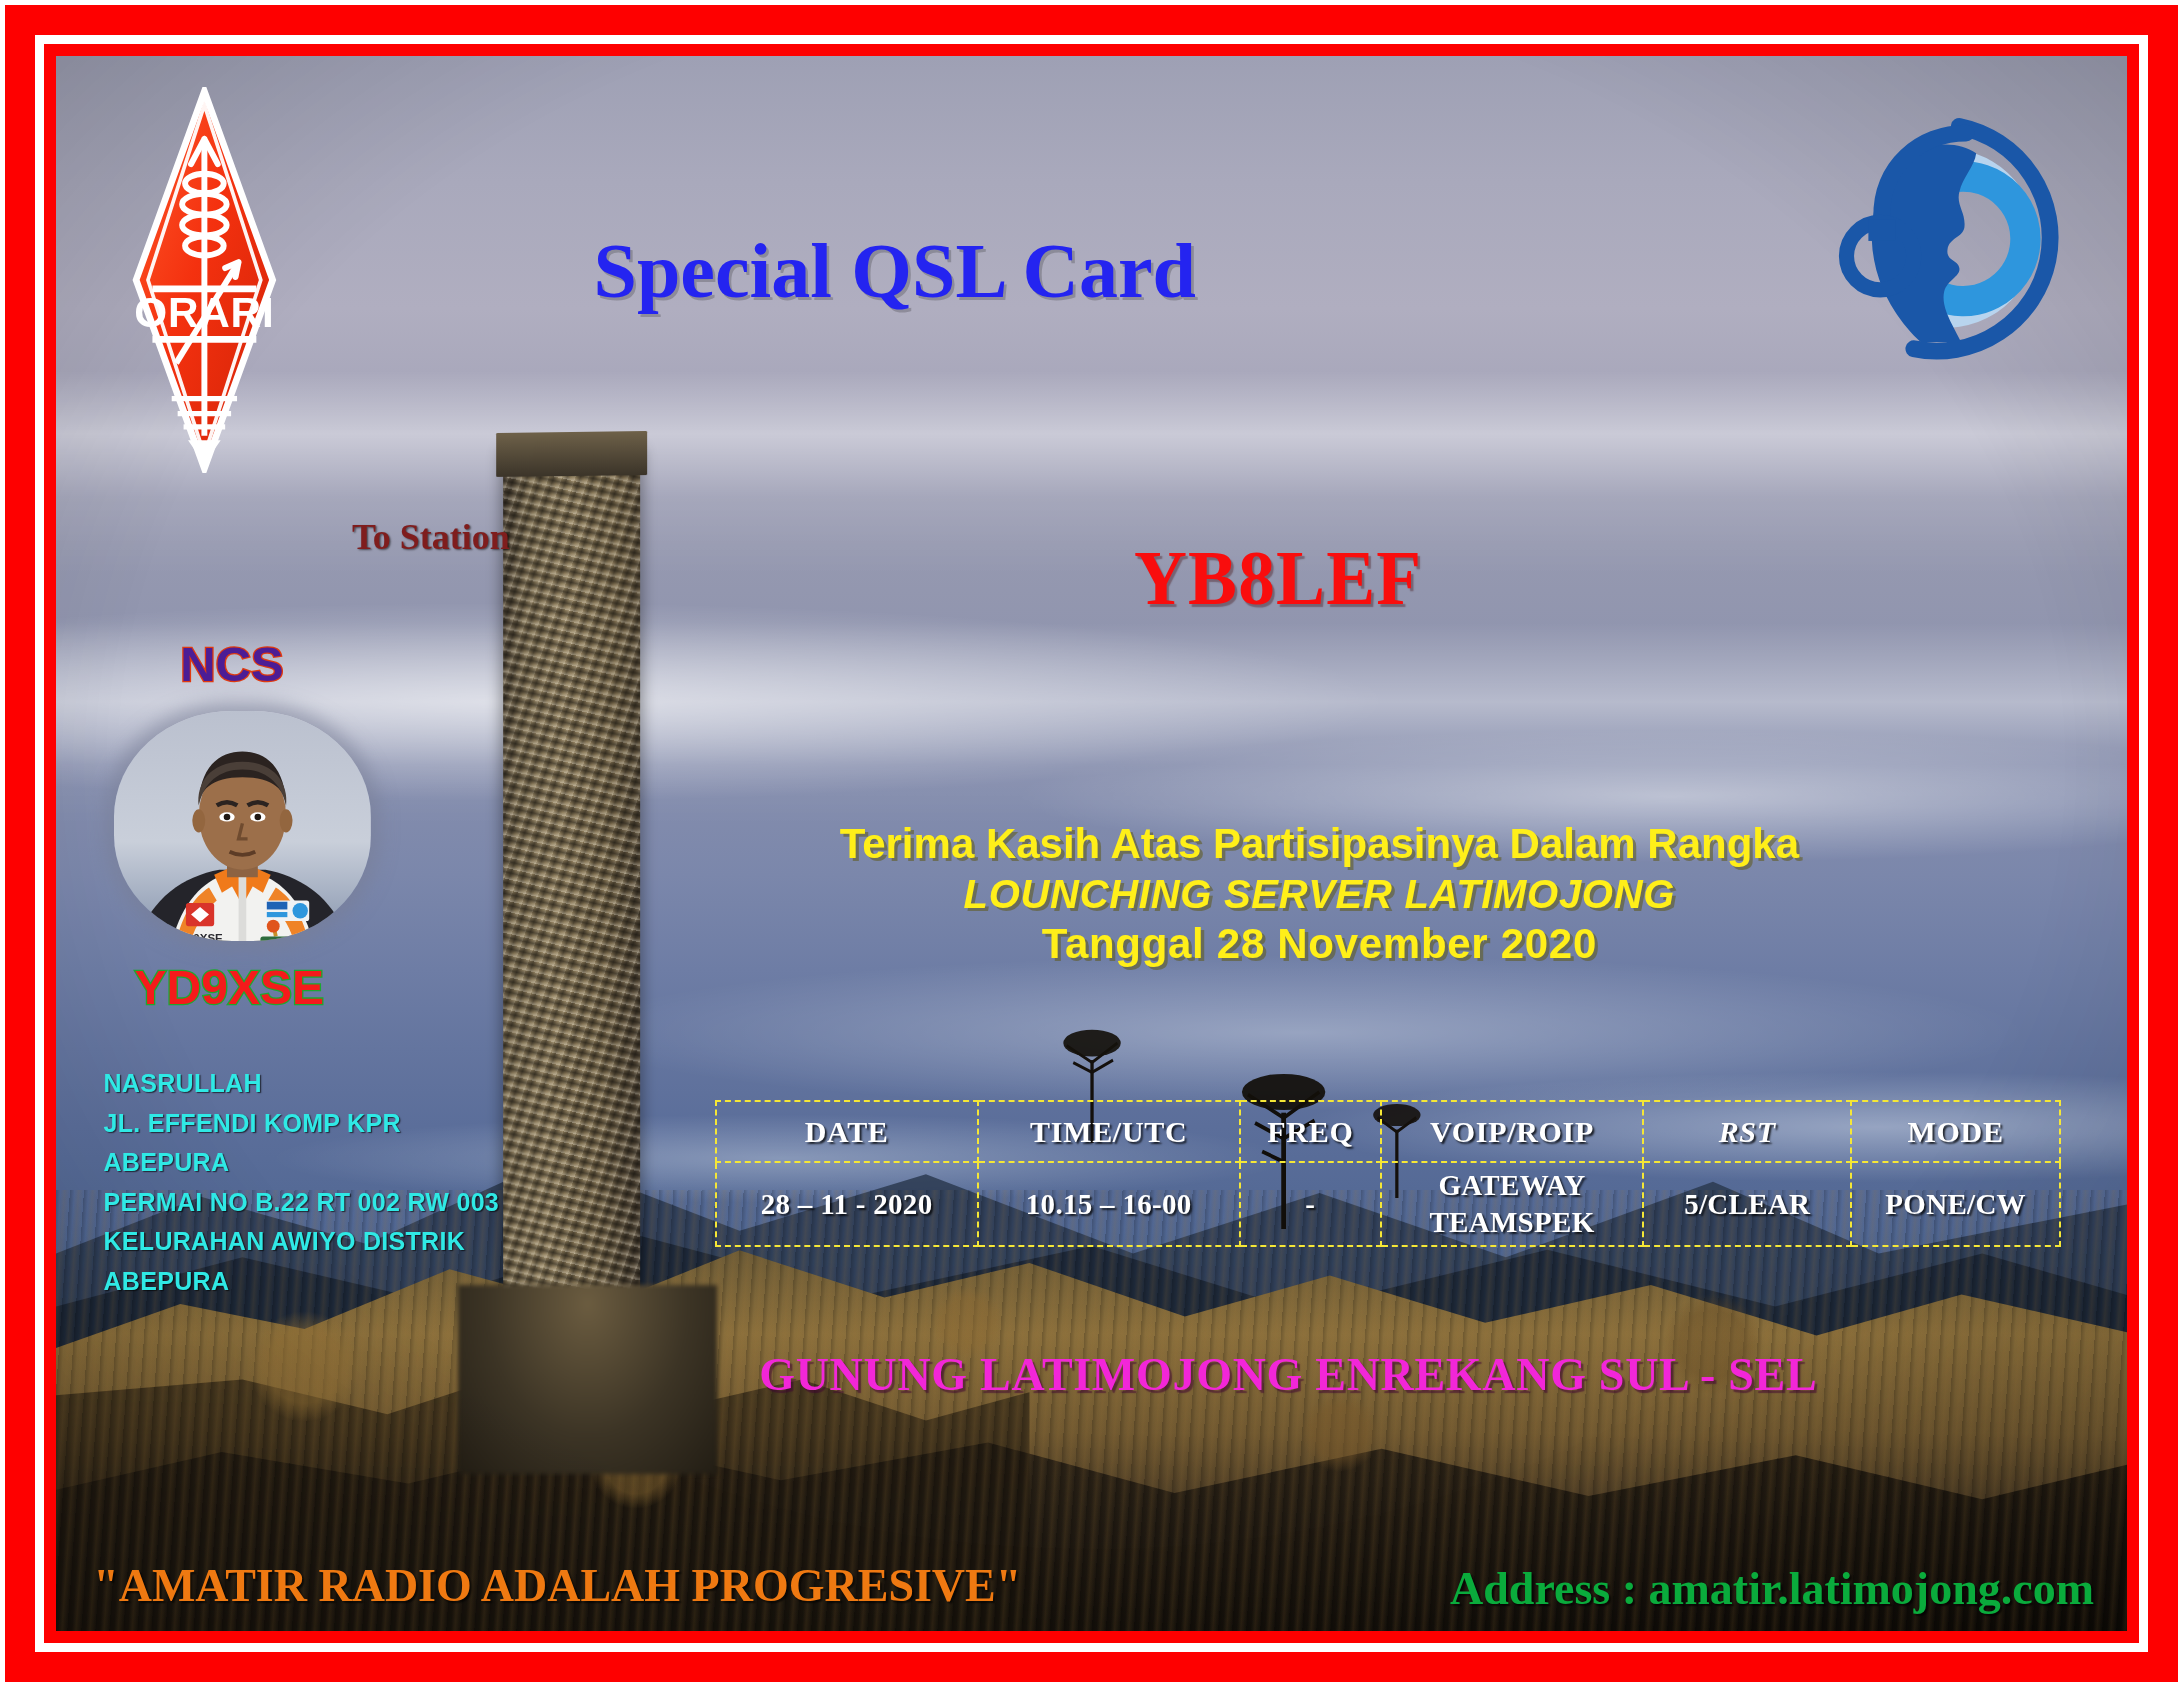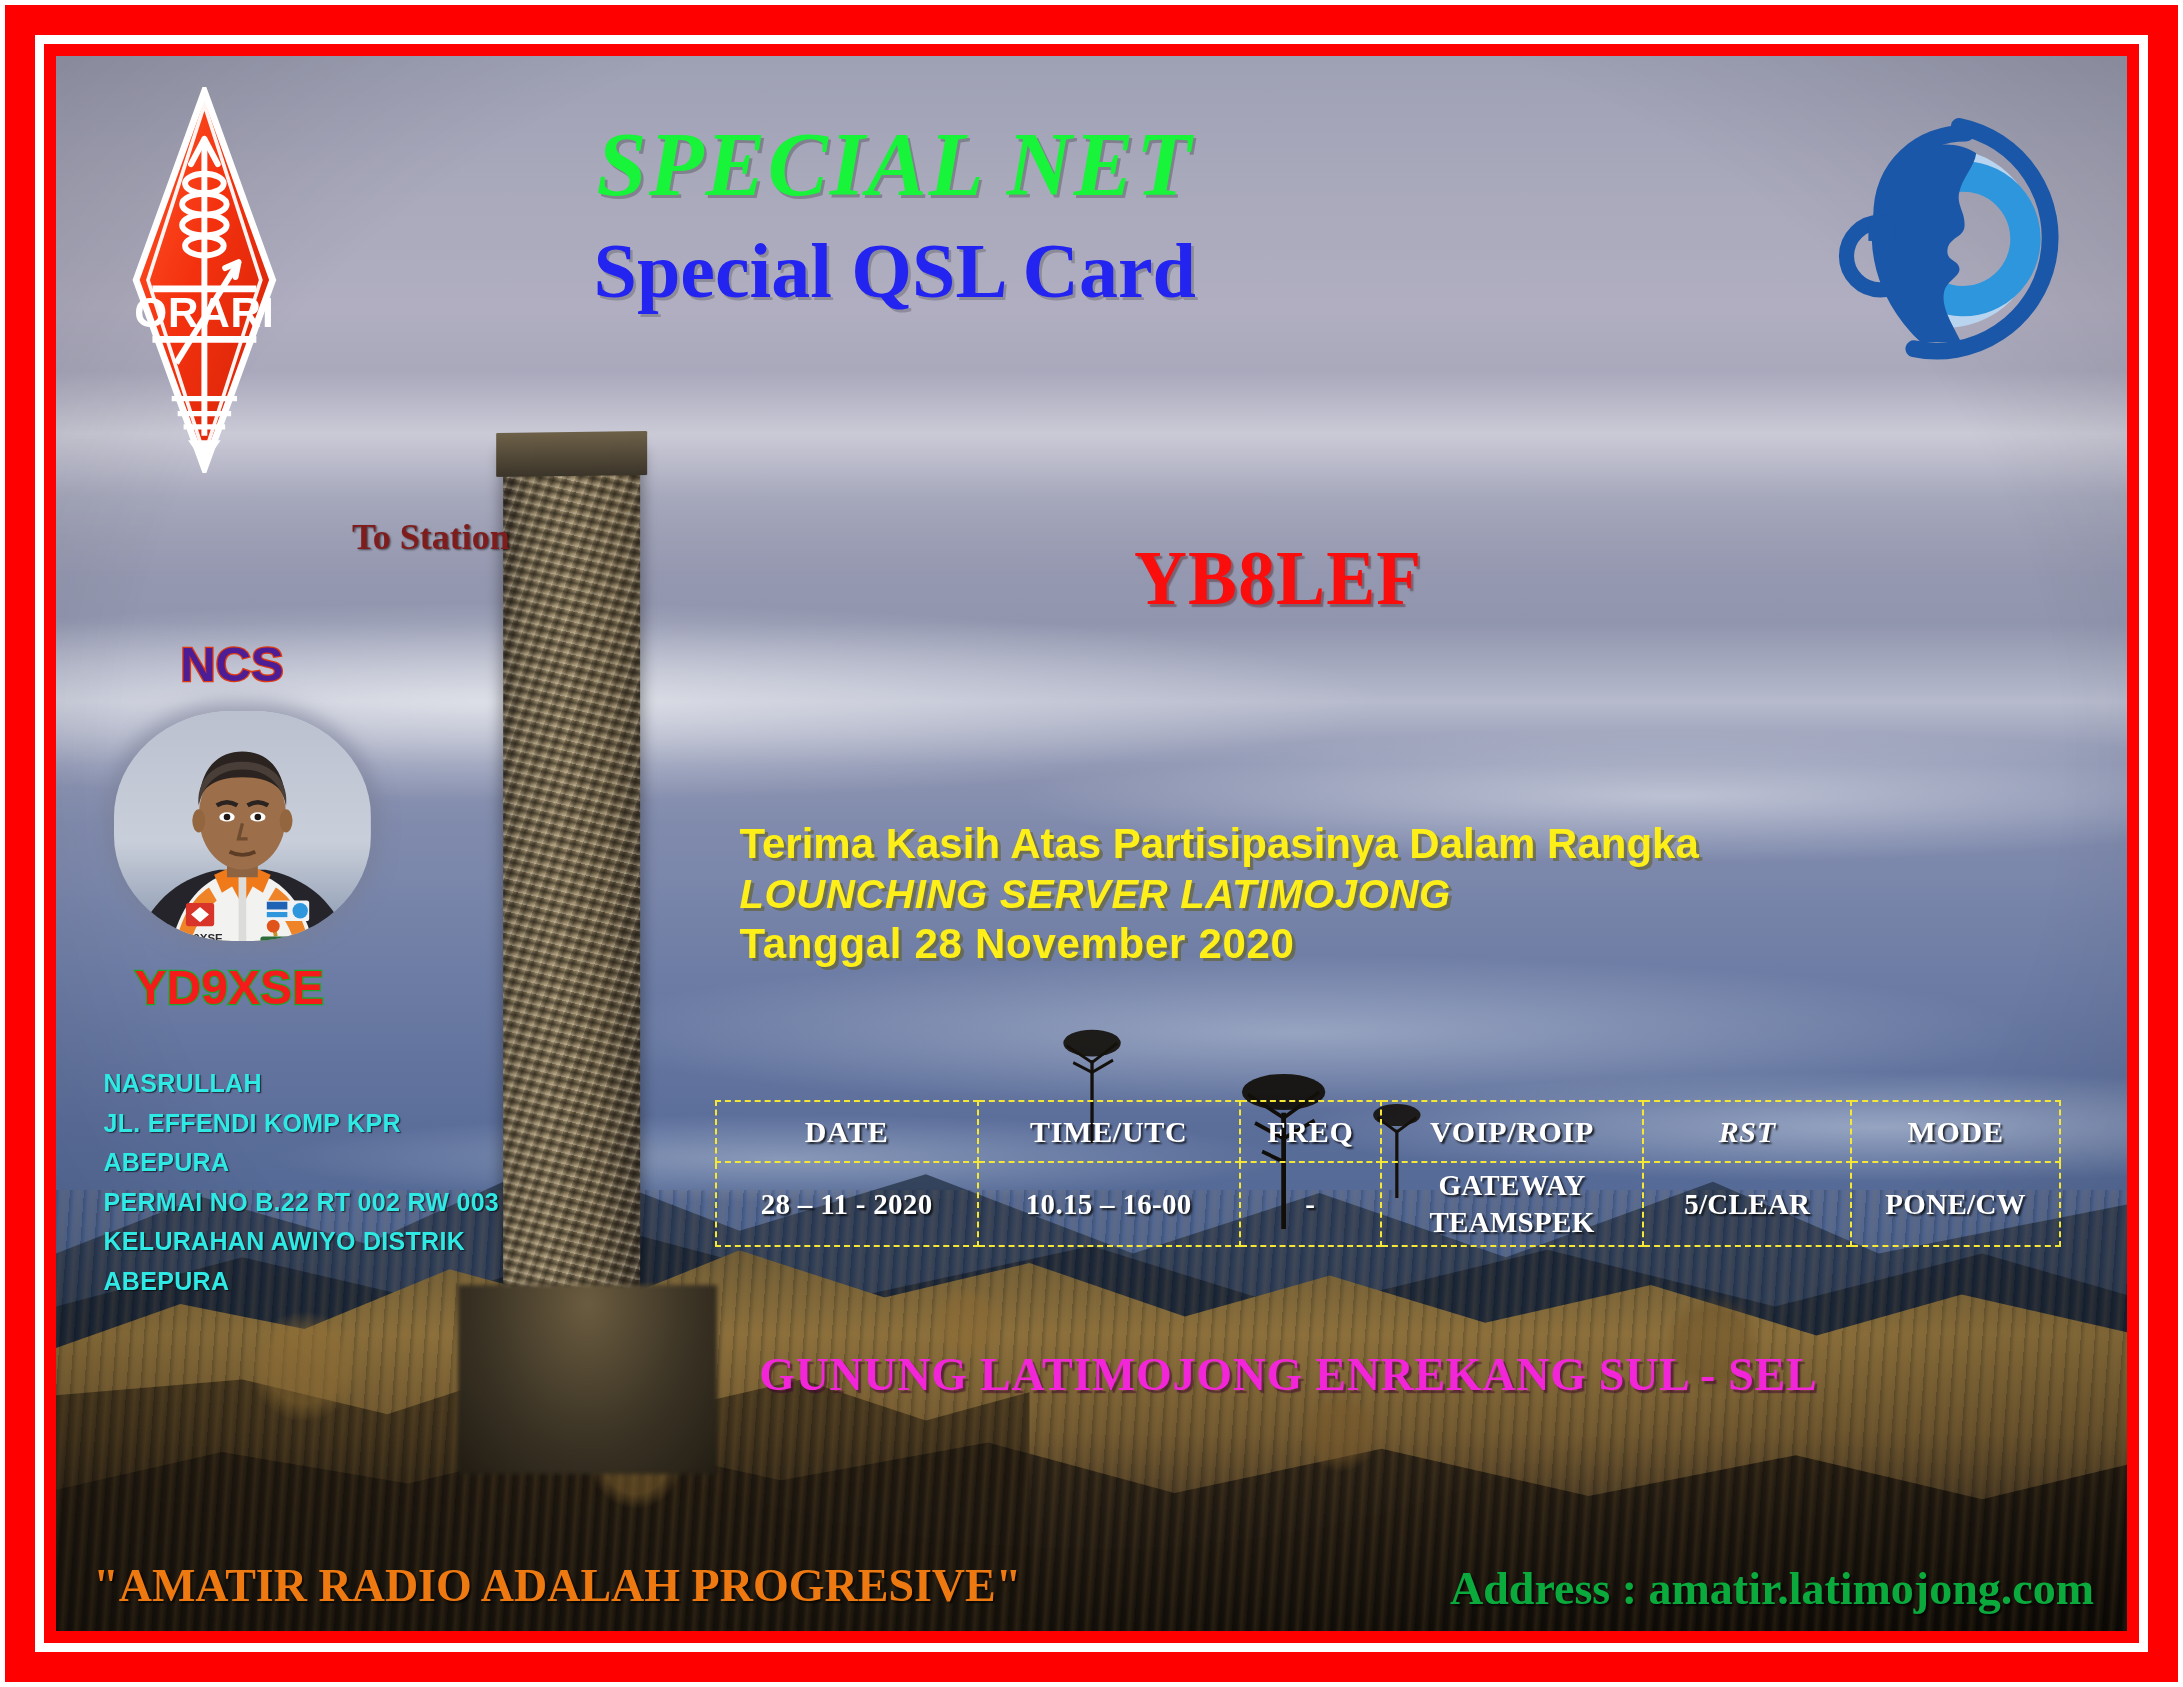--- a/index.html
+++ b/index.html
@@ -243,20 +243,21 @@
     color: #101014;
     text-shadow: 1.3px 1.3px 2px rgba(255,255,255,0.25);
     white-space: nowrap;
   }
 
   
   #thanks-block {
     position: absolute;
     left: 33%; top: 48.4%;
     width: 56%;
+    text-align: center;
   }
   .yellow-line {
     font-family: "Liberation Sans", sans-serif;
     font-weight: bold;
     color: #ffef19;
     text-shadow: 3.3px 3.3px 0 rgba(95,90,25,0.55);
     white-space: nowrap;
     line-height: 1.22;
   }
   #thanks-line-1 { font-size: 42px; letter-spacing: 0px; }
@@ -505,21 +506,20 @@
                          C158,120 146,112 150,96 C154,78 168,66 170,50
                          C158,42 142,38 126,40 Z" fill="#1a57a8"></path>
 
                 <path d="M58,126 C56,66 104,26 158,26" fill="none" stroke="#1a57a8" stroke-width="20" stroke-linecap="round"></path>
 
                 <circle cx="56" cy="172" r="40" fill="none" stroke="#1a57a8" stroke-width="18"></circle>
                 <path d="M42,128 L74,128 L74,154 L42,154 Z" fill="#1a57a8"></path>
               </svg>
             </div>
 
-            <div id="title-special-net">SPECIAL NET</div>
             <div id="title-qsl-card">Special QSL Card</div>
 
             <div id="to-station">To Station</div>
 
             <div id="callsign">YB8LEF</div>
 
             <div id="thanks-block">
               <div id="thanks-line-1" class="yellow-line">Terima Kasih Atas Partisipasinya Dalam Rangka</div>
               <div id="thanks-line-2" class="yellow-line">LOUNCHING SERVER LATIMOJONG</div>
               <div id="thanks-line-3" class="yellow-line">Tanggal  28  November  2020</div>

